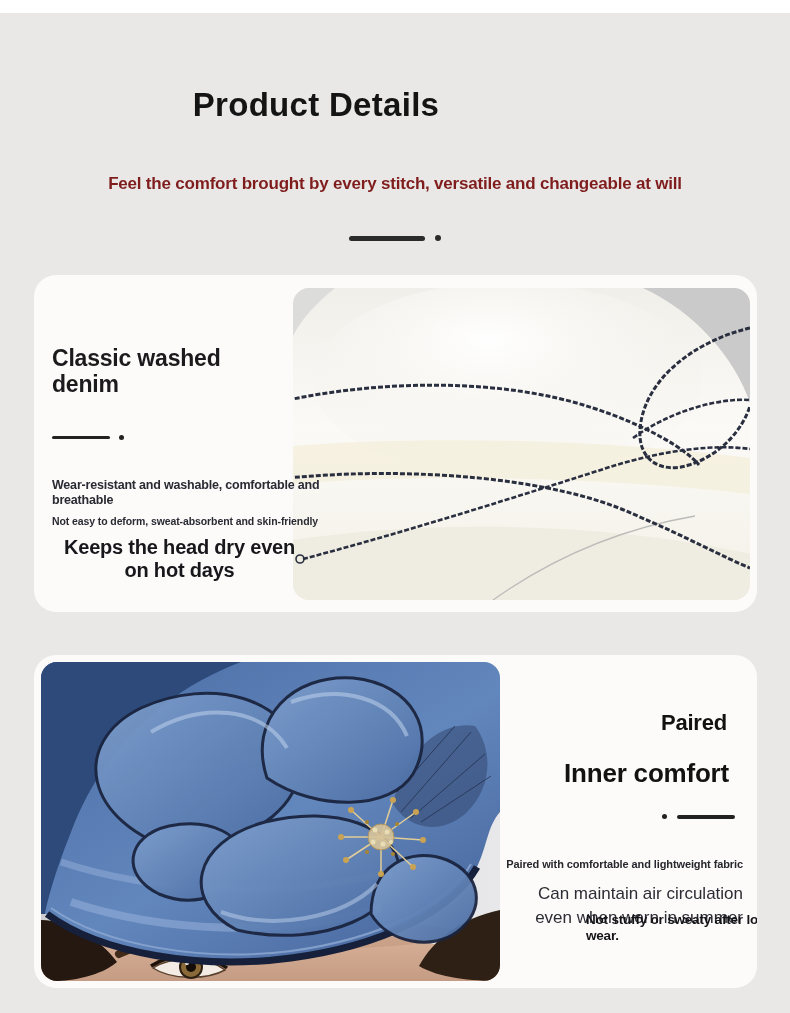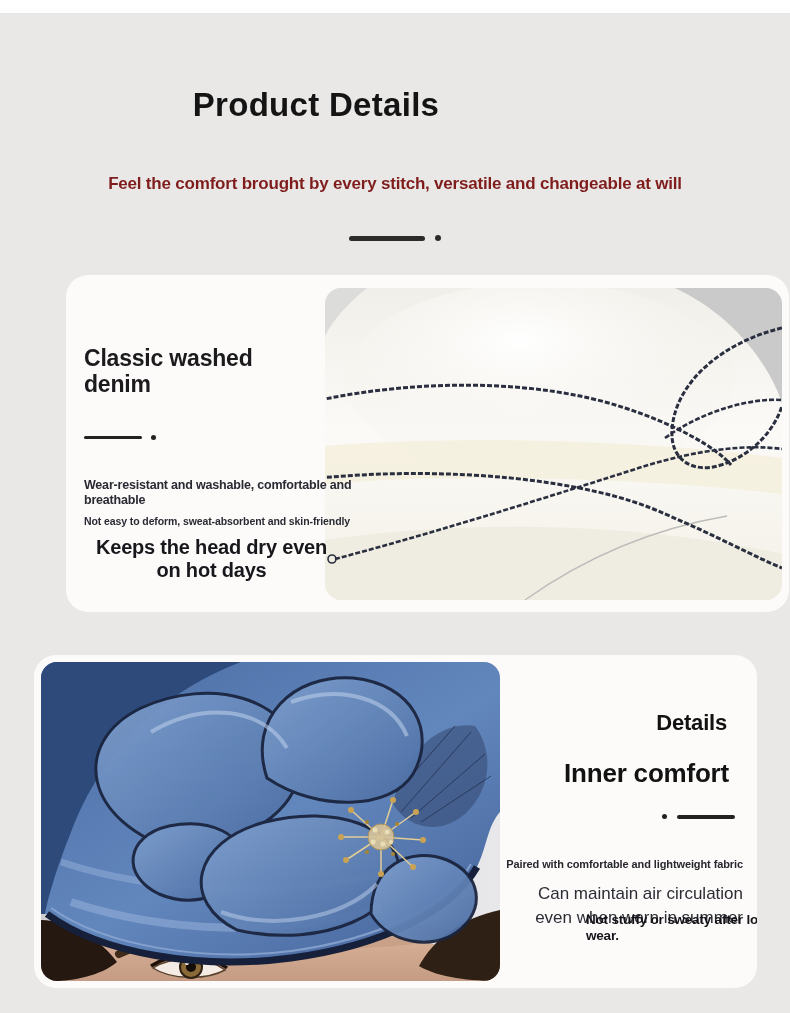--- a/index.html
+++ b/index.html
@@ -26,21 +26,21 @@
   .dot{background:#2b2b2b;border-radius:50%;}
   .dot-big{width:6px;height:6px;}
   .bar-small{width:58px;height:3px;background:#222;}
   .dot-small{width:5px;height:5px;background:#222;}
   .bar-c2{width:58px;height:4px;background:#222;}
 
   .card{
     position:absolute;left:34px;width:723px;
     background:#fcfbfa;border-radius:22px;overflow:hidden;
   }
-  .card-1{top:275px;height:337px;margin-left:32px;}
+  .card-1{top:275px;height:337px;}
   .card-2{top:655px;height:333px;}
   .photo{position:absolute;border-radius:16px;overflow:hidden;}
   .photo-1{left:259px;top:13px;width:457px;height:312px;}
   .photo-2{left:7px;top:7px;width:459px;height:319px;}
   .photo svg{display:block;width:100%;height:100%;}
 
   .c1-heading{
     position:absolute;left:18px;top:70px;width:190px;
     font-size:23px;font-weight:700;color:#1b1b1d;line-height:1.14;letter-spacing:-0.2px;
   }
@@ -218,21 +218,21 @@
         </g>
         <g fill="#a8842f">
           <circle cx="326" cy="160" r="2"></circle>
             <circle cx="356" cy="162" r="2"></circle>
             <circle cx="352" cy="192" r="2"></circle>
             <circle cx="326" cy="190" r="2"></circle>
         </g>
       </g>
     </svg>
   </div>
-  <div class="c2-label">Details</div>
+  <div class="c2-label">Paired</div>
   <div class="c2-heading">Inner comfort</div>
   <div class="divider c2-divider">
     <span class="dot dot-small"></span>
     <span class="bar bar-c2"></span>
   </div>
   <div class="c2-p1">Paired with comfortable and lightweight fabric</div>
   <div class="c2-p2">Can maintain air circulation even when worn in summer</div>
   <div class="c2-p3">Not stuffy or sweaty after long wear.</div>
 </div>
 

